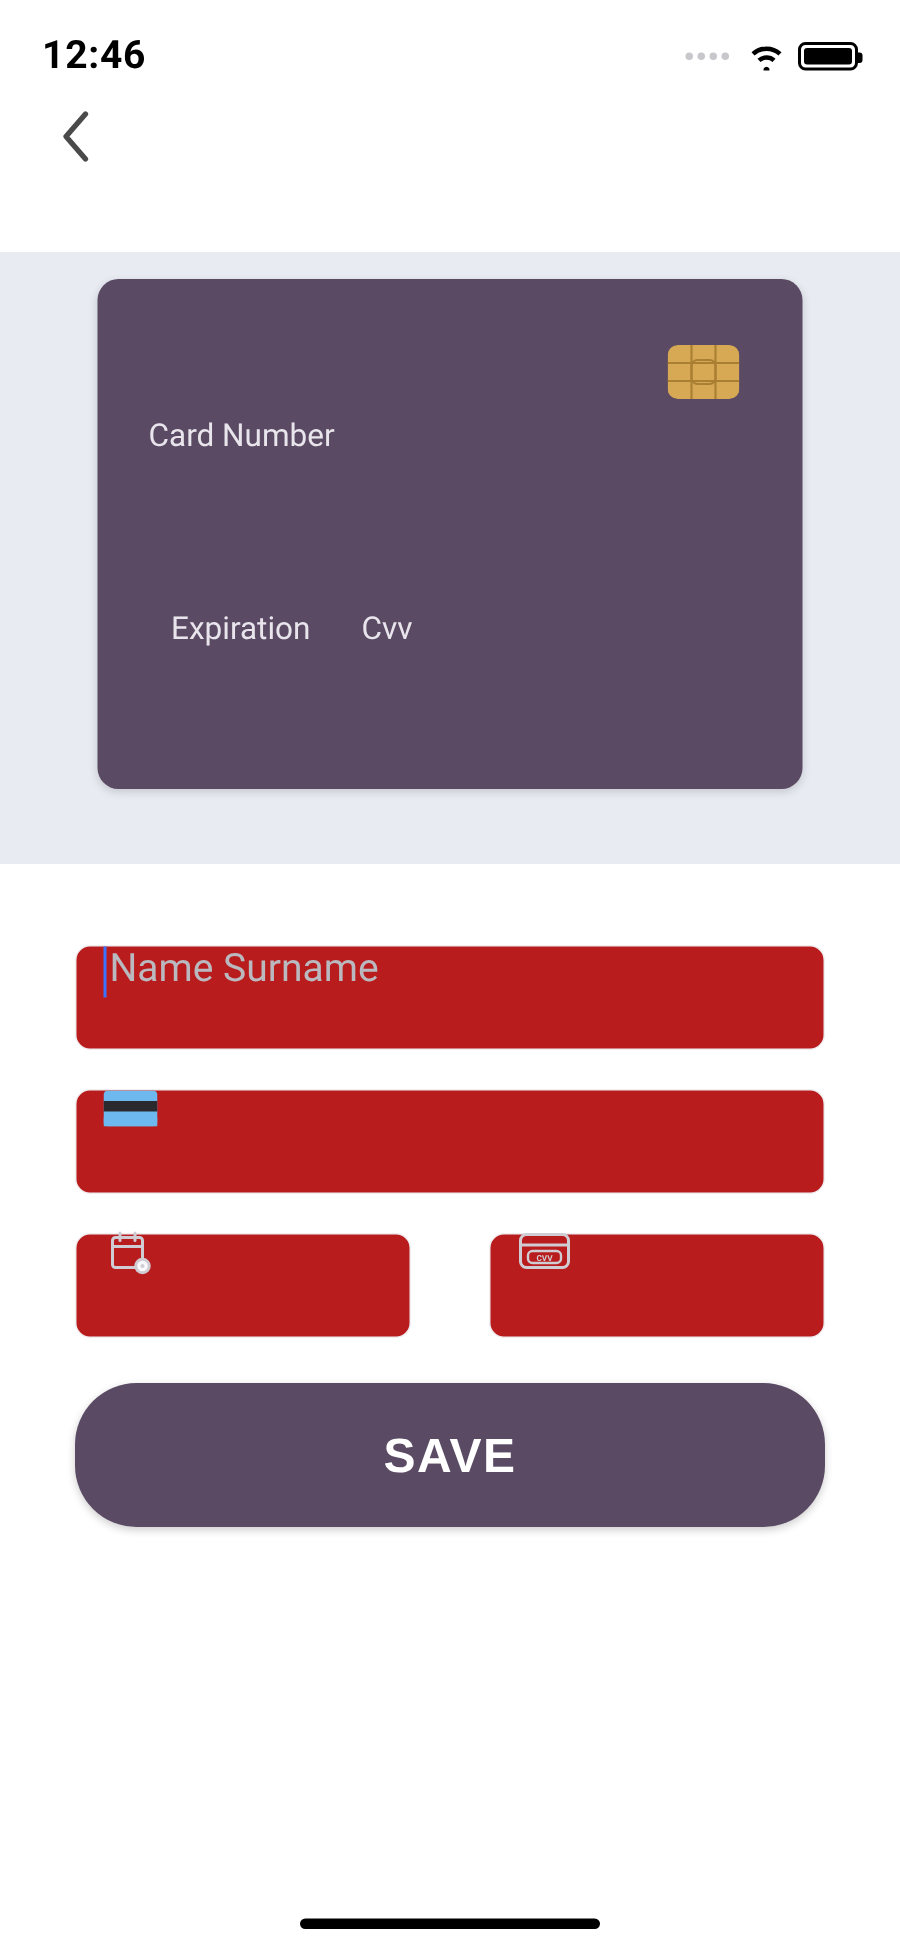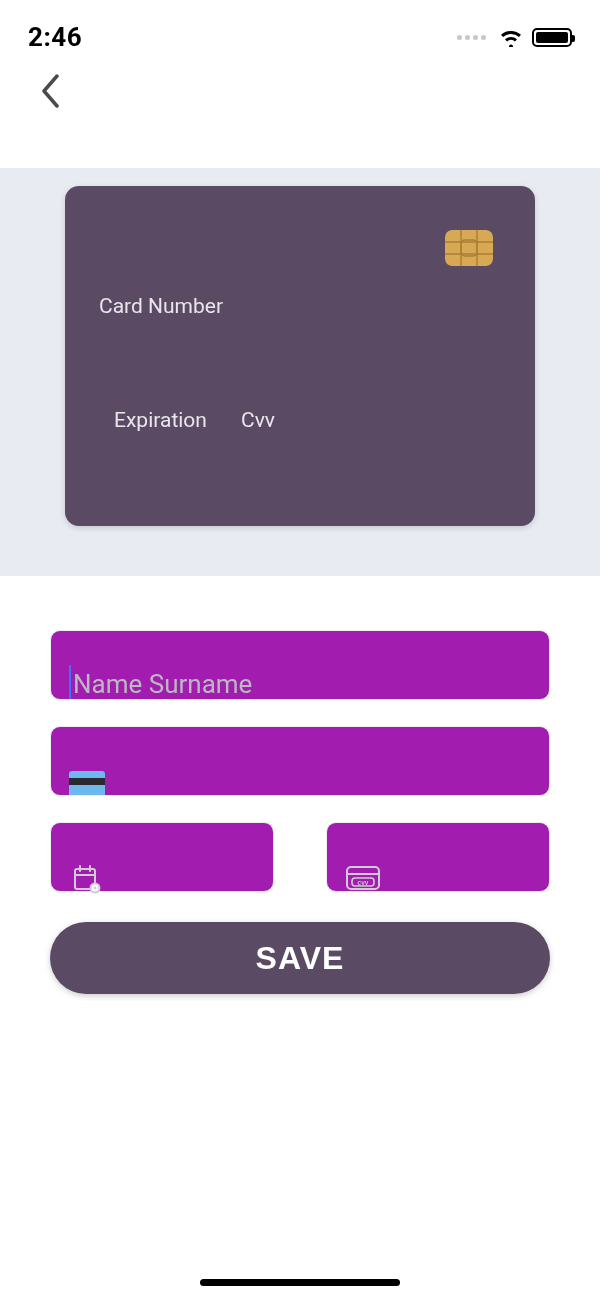--- a/index.html
+++ b/index.html
@@ -21,46 +21,46 @@
   .back-btn { position: absolute; left: 30px; top: 50%; transform: translateY(-50%); width: 40px; height: 40px; display: flex; align-items: center; justify-content: center; cursor: pointer; }
   .back-btn svg { width: 20px; height: 34px; }
   .header-title { font-size: 31px; font-weight: 500; color: #2a2a2a; }
 
   
   .card-panel { background: #e8ebf2; padding: 18px 0 50px 0; margin-top: 42px; display: flex; justify-content: center; }
   .credit-card { width: 470px; height: 340px; background: #5a4a63; border-radius: 14px; position: relative; padding: 40px 34px; box-shadow: 0 2px 6px rgba(0,0,0,0.15); }
   .chip { position: absolute; top: 44px; right: 42px; width: 48px; height: 36px; border-radius: 7px; overflow: hidden; }
   .chip svg { width: 100%; height: 100%; display: block; }
   .card-label { color: #e9e5ec; font-size: 21px; font-weight: 400; position: absolute; }
-  .lbl-number { top: 108px; left: 34px; }
+  .lbl-number { top: 93px; left: 34px; }
   .lbl-exp { top: 222px; left: 49px; }
   .lbl-cvv { top: 222px; left: 176px; }
 
   
   .form { padding: 54px 50px 0 50px; display: flex; flex-direction: column; gap: 26px; }
-  .field { background: #a21caf; border: 1px solid #efeef1; border-radius: 10px; height: 70px; display: flex; align-items: flex-end; padding: 0 18px; position: relative; }
+  .field { background: #b91c1c; border: 1px solid #efeef1; border-radius: 10px; height: 70px; display: flex; align-items: flex-start; padding: 0 18px; position: relative; }
   .field .caret { width: 2px; height: 34px; background: #3a73ff; margin-right: 2px; animation: blink 1s step-end infinite; }
   @keyframes blink { 50% { opacity: 0; } }
   .field .ph { color: #b9b9bf; font-size: 26px; font-weight: 400; }
   .field-icon { width: 36px; height: 24px; display: flex; align-items: center; justify-content: center; }
   .row2 { display: flex; gap: 52px; }
   .row2 .field { flex: 1; }
   input.hidden-input { position:absolute; inset:0; opacity:0; }
 
   
-  .save-btn { margin-top: 4px; height: 72px; border-radius: 41px; background: #5a4a63; color: #ffffff; font-size: 32px; font-weight: 600; letter-spacing: 1px; border: none; display: flex; align-items: center; justify-content: center; cursor: pointer; box-shadow: 0 2px 6px rgba(0,0,0,0.2); }
+  .save-btn { margin-top: 4px; height: 96px; border-radius: 41px; background: #5a4a63; color: #ffffff; font-size: 32px; font-weight: 600; letter-spacing: 1px; border: none; display: flex; align-items: center; justify-content: center; cursor: pointer; box-shadow: 0 2px 6px rgba(0,0,0,0.2); }
 
   
   .home-indicator { position: absolute; bottom: 14px; left: 50%; transform: translateX(-50%); width: 200px; height: 7px; border-radius: 4px; background: #000; }
 </style>
 </head>
 <body>
 
 <div class="status-bar">
-  <div class="status-time">2:46</div>
+  <div class="status-time">12:46</div>
   <div class="status-right">
     <div class="dots">
         <span></span>
         <span></span>
         <span></span>
         <span></span>
       </div>
     <div class="wifi-icon">
       <svg width="26" height="20" viewBox="0 0 26 20">
           <path d="M13 17.5 a2 2 0 1 0 0.001 0 Z M7 12.2 a9 9 0 0 1 12 0 l-2 2.2 a6 6 0 0 0 -8 0 Z M3 7.8 a15 15 0 0 1 20 0 l-2 2.2 a12 12 0 0 0 -16 0 Z" fill="#000"></path>

